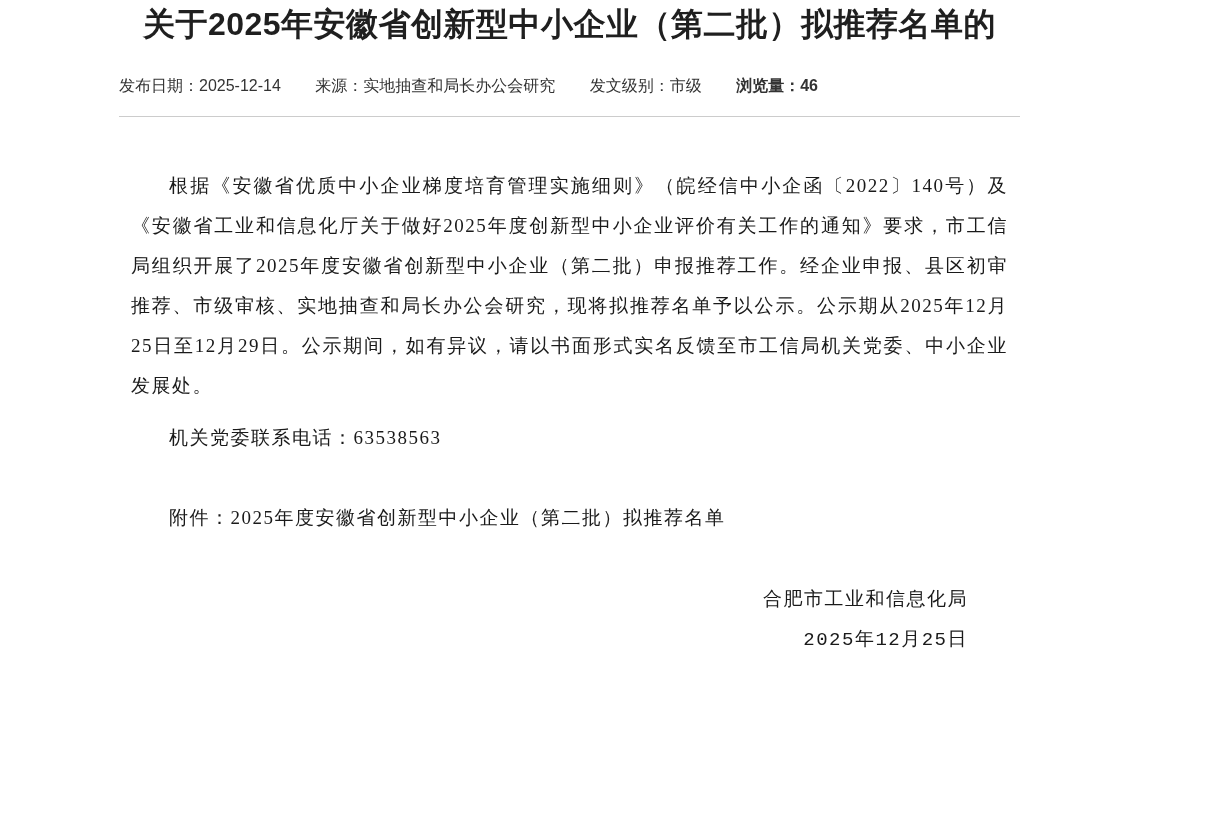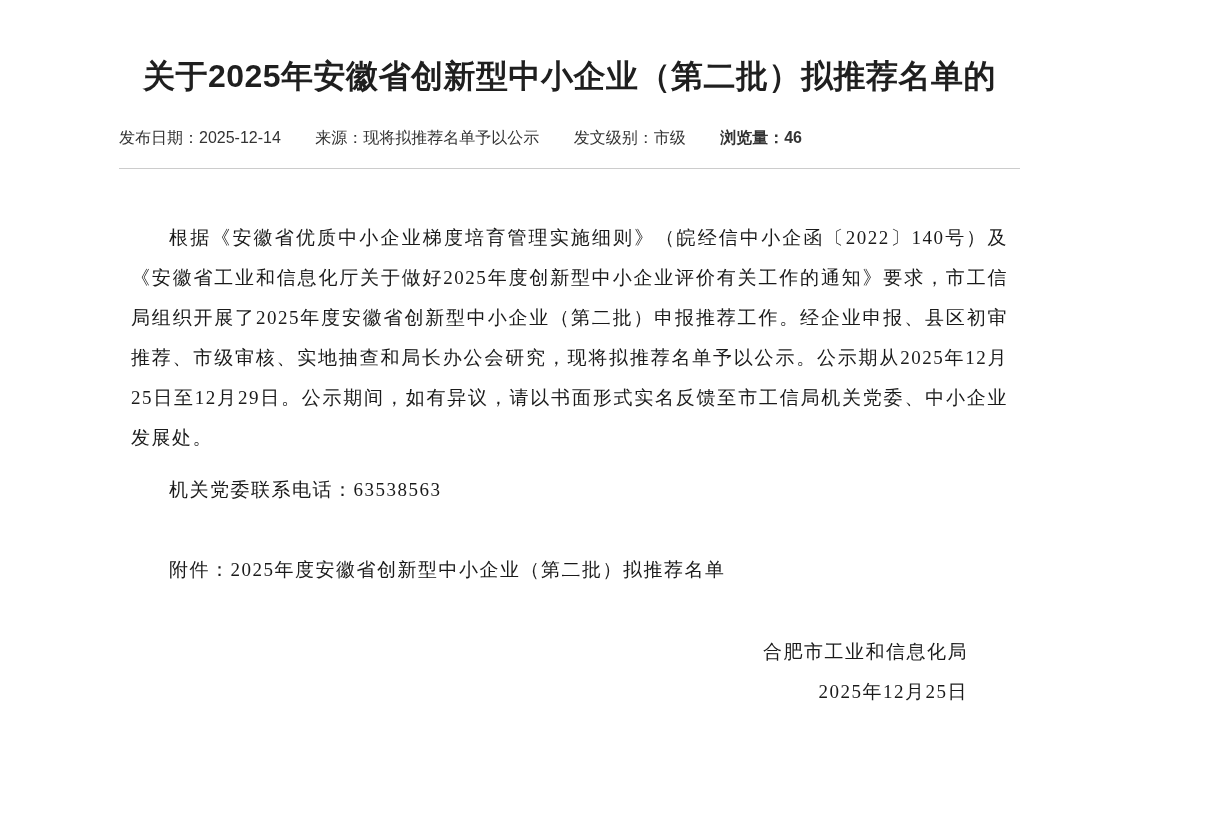--- a/index.html
+++ b/index.html
@@ -14,21 +14,20 @@
     overflow: hidden;
     font-family: "Liberation Sans", sans-serif;
   }
   .doc {
     margin-left: 119px;
     width: 901px;
   }
   
   .title {
     margin: 0;
-    padding-top: 52px;
     font-size: 32px;
     line-height: 49px;
     font-weight: 700;
     text-align: center;
     color: #1f1f1f;
     letter-spacing: 0.5px;
     font-family: "Liberation Sans", sans-serif;
   }
   .title .line { display: block; }
   
@@ -63,41 +62,41 @@
     text-align: justify;
   }
   p.attachment {
     margin-top: 40px;
   }
   
   .signature {
     margin-top: 42px;
     padding-right: 52px;
     text-align: right;
-    font-family: Liberation Serif, serif;
+    font-family: Liberation Mono, monospace;
     color: #1a1a1a;
   }
   .signature div {
     font-size: 19px;
     line-height: 40px;
     letter-spacing: 1.5px;
   }
 </style>
 </head>
 <body>
 
 <div class="doc">
 
   <h1 class="title">
     <span class="line">关于2025年安徽省创新型中小企业（第二批）拟推荐名单的</span>
   </h1>
 
   <div class="meta">
     <span class="meta-item"><span>发布日期：</span><span>2025-12-14</span></span>
-    <span class="meta-item"><span>来源：</span><span>现将拟推荐名单予以公示</span></span>
+    <span class="meta-item"><span>来源：</span><span>实地抽查和局长办公会研究</span></span>
     <span class="meta-item"><span>发文级别：</span><span>市级</span></span>
     <span class="meta-item"><span>浏览量：</span><span>46</span></span>
   </div>
 
   <hr class="divider">
 
   <div class="content">
     <p>根据《安徽省优质中小企业梯度培育管理实施细则》（皖经信中小企函〔2022〕140号）及《安徽省工业和信息化厅关于做好2025年度创新型中小企业评价有关工作的通知》要求，市工信局组织开展了2025年度安徽省创新型中小企业（第二批）申报推荐工作。经企业申报、县区初审推荐、市级审核、实地抽查和局长办公会研究，现将拟推荐名单予以公示。公示期从2025年12月25日至12月29日。公示期间，如有异议，请以书面形式实名反馈至市工信局机关党委、中小企业发展处。</p>
     <p>机关党委联系电话：63538563</p>
     <p class="attachment">附件：2025年度安徽省创新型中小企业（第二批）拟推荐名单</p>

